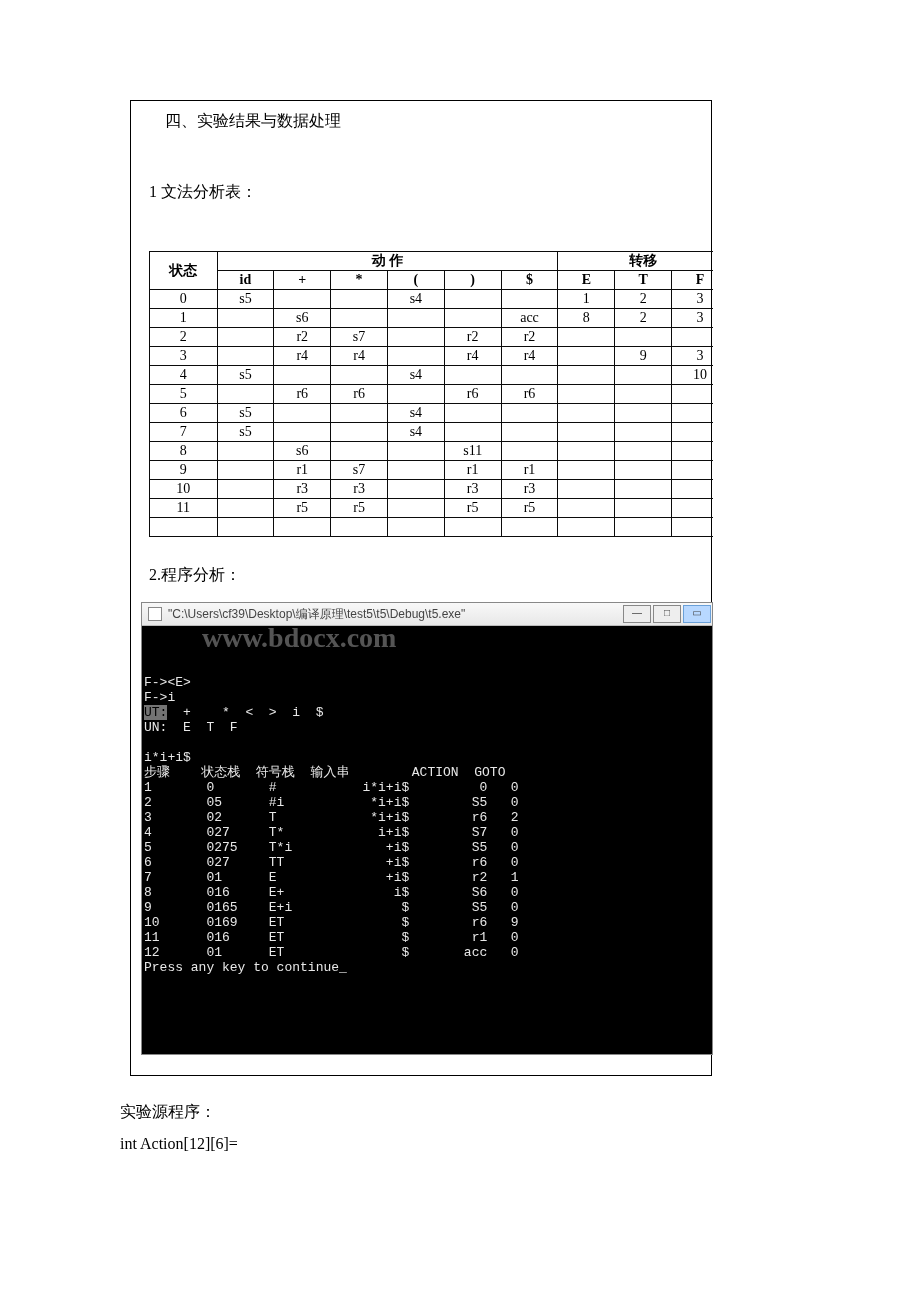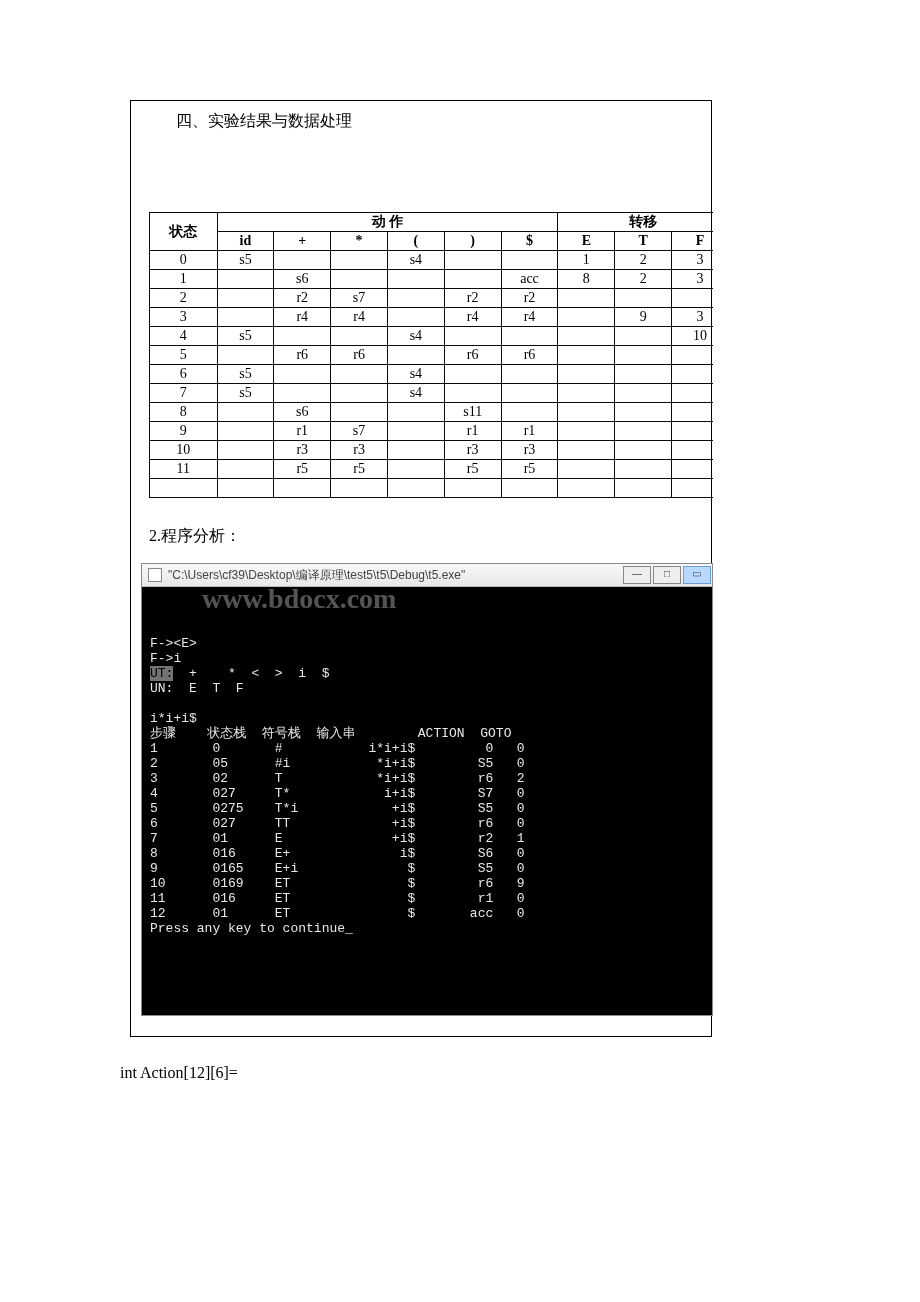--- a/index.html
+++ b/index.html
@@ -12,21 +12,21 @@
     width: 920px;
   }
   .page-frame {
     border: 1px solid #000;
     margin: 100px 130px 20px 130px;
     padding: 10px 10px 20px 18px;
     width: 582px;
     box-sizing: border-box;
   }
   .sect-title {
-    margin: 0 0 50px 27px;
+    margin: 0 0 50px 16px;
   }
   .sub-title {
     margin: 0 0 18px 0;
   }
   .table-wrap {
     overflow: hidden;
     width: 564px;
   }
   table.analysis {
     border-collapse: collapse;
@@ -106,35 +106,36 @@
     top: 4px;
     left: 60px;
     font-family: Liberation Serif, serif;
     font-size: 28px;
     font-weight: bold;
     color: rgba(220,220,220,0.38);
     letter-spacing: 0px;
     pointer-events: none;
   }
   .highlight { background: #737373; color:#000; }
-  .console-body .row { padding-left: 8px; }
+  .console-body .row { padding-left: 2px; }
   .source-section {
     margin: 14px 120px 20px 120px;
     font-family: "SimSun","宋体",serif;
     font-size: 16px;
     line-height: 2.0;
   }
 </style>
 </head>
 <body>
 
 <div class="page-frame">
 
   <div class="sect-title">四、实验结果与数据处理</div>
 
+  <div class="sub-title">1 文法分析表：</div>
 
   <div class="table-wrap">
     <table class="analysis">
       <tbody>
           <tr>
         <th rowspan="2" class="state-col">状态</th>
         <th colspan="6">动        作</th>
         <th colspan="3">转移</th>
       </tr>
       <tr>
@@ -326,14 +327,15 @@
     </div>
     <div class="console-body">
       <div class="watermark">www.bdocx.com</div>
       <div id="console-content"><div class="row">F-&gt;&lt;E&gt;</div><div class="row"></div><div class="row">F-&gt;i</div><div class="row"></div><div class="row"></div><div class="row"></div><div class="row"><span class="highlight">UT:</span>  +    *  &lt;  &gt;  i  $</div><div class="row">UN:  E  T  F</div><div class="row"> </div><div class="row">i*i+i$</div><div class="row">步骤    状态栈  符号栈  输入串        ACTION  GOTO</div><div class="row">1       0       #           i*i+i$         0   0</div><div class="row">2       05      #i           *i+i$        S5   0</div><div class="row">3       02      T            *i+i$        r6   2</div><div class="row">4       027     T*            i+i$        S7   0</div><div class="row">5       0275    T*i            +i$        S5   0</div><div class="row">6       027     TT             +i$        r6   0</div><div class="row">7       01      E              +i$        r2   1</div><div class="row">8       016     E+              i$        S6   0</div><div class="row">9       0165    E+i              $        S5   0</div><div class="row">10      0169    ET               $        r6   9</div><div class="row">11      016     ET               $        r1   0</div><div class="row">12      01      ET               $       acc   0</div><div class="row">Press any key to continue_</div></div>
     </div>
   </div>
 
 </div>
 
 <div class="source-section">
+  <div>实验源程序：</div>
   <div>int Action[12][6]=</div>
 </div>
 
 </body></html>

